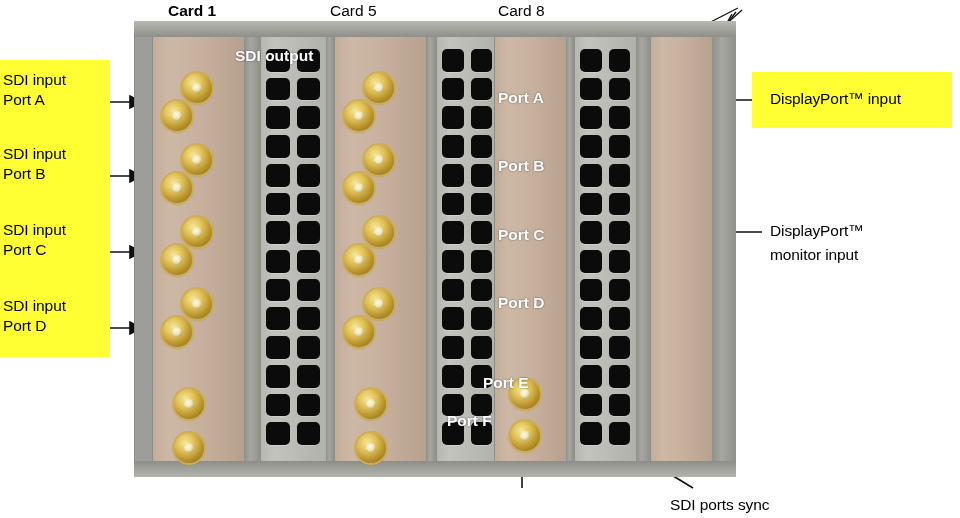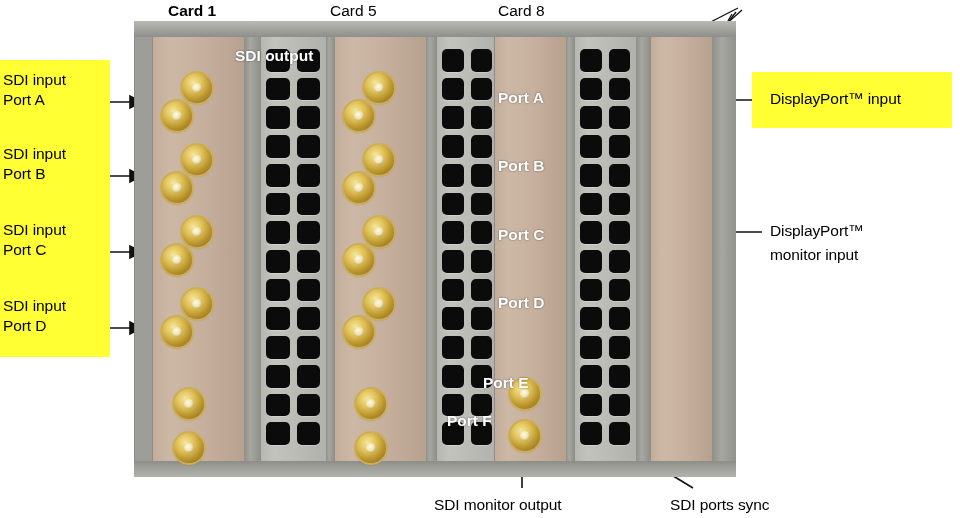--- a/index.html
+++ b/index.html
@@ -355,21 +355,20 @@
   <div class="label" style="left:3px;top:220px;">SDI input</div>
   <div class="label" style="left:3px;top:240px;">Port C</div>
   <div class="label" style="left:3px;top:296px;">SDI input</div>
   <div class="label" style="left:3px;top:316px;">Port D</div>
 
   <div class="label" style="left:770px;top:89px;">DisplayPort™ input</div>
 
   <div class="label" style="left:770px;top:219px;line-height:24px;">DisplayPort™
 monitor input</div>
 
-  <div class="label" style="left:434px;top:495px;">SDI monitor output</div>
   <div class="label" style="left:670px;top:495px;">SDI ports sync</div>
 
   
   <svg id="ink" viewBox="0 0 960 518">
     <defs>
       <marker id="ahD" markerWidth="9" markerHeight="9" refX="8" refY="4.5" orient="auto">
         <path d="M0,0 L9,4.5 L0,9 z" fill="#111"></path>
       </marker>
       <marker id="ahW" markerWidth="9" markerHeight="9" refX="8" refY="4.5" orient="auto">
         <path d="M0,0 L9,4.5 L0,9 z" fill="#fff"></path>

